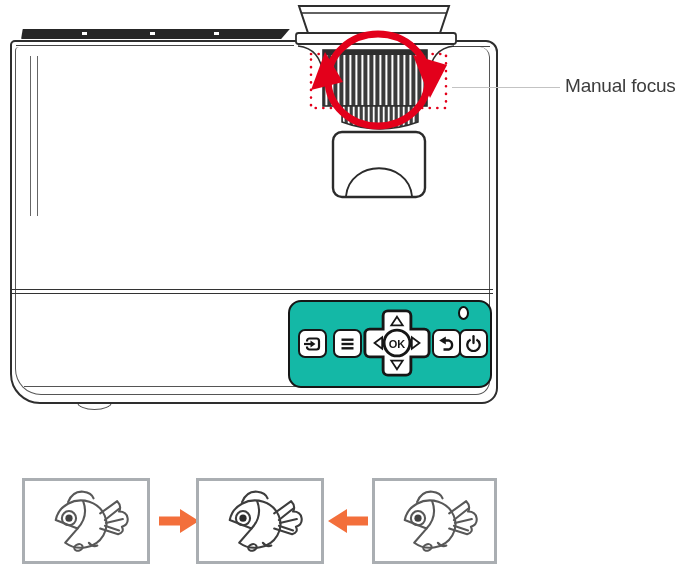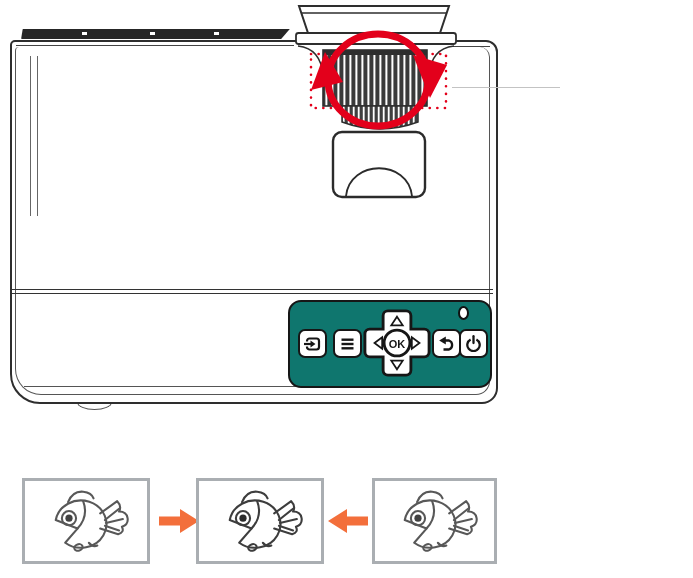--- a/index.html
+++ b/index.html
@@ -27,21 +27,21 @@
     border:1.4px solid #555;border-top:none;border-radius:0 0 40px 40px / 0 0 18px 18px;}
 
   
   .lens-svg{left:280px;top:0;width:195px;height:210px;}
 
   
   .callout-line{left:452px;top:87px;width:108px;height:0;border-top:1.3px solid #c3c3c3;}
   .callout-text{left:565px;top:75px;font-size:19px;color:#3d3d3d;letter-spacing:-0.2px;white-space:nowrap;}
 
   
-  .panel{left:288px;top:300px;width:200px;height:84px;background:#0f766e;
+  .panel{left:288px;top:300px;width:200px;height:84px;background:#14b8a6;
     border:2.6px solid #161616;border-radius:13px;}
   .led{left:168px;top:4px;width:7px;height:10px;border:2.6px solid #111;border-radius:50%;position:absolute;background:#fff;}
   .pbtn{position:absolute;top:27px;width:29px;height:29px;border:2.6px solid #161616;border-radius:7px;
     background:#fff;display:flex;align-items:center;justify-content:center;box-sizing:border-box;padding:0;}
   .pbtn svg{display:block;}
   .dpad{position:absolute;left:73px;top:5px;width:68px;height:72px;}
 
   
   .demo-box{top:478px;height:86px;background:#fff;border:3px solid #aaaeb2;box-sizing:border-box;
     display:flex;align-items:center;justify-content:center;}
@@ -99,20 +99,21 @@
     <path d="M66,196 C70,159 128,159 132,196" fill="none" stroke="#2b2b2b" stroke-width="1.8"></path>
 
     <g>
       <ellipse cx="98" cy="80" rx="50" ry="46" fill="none" stroke="#E3001B" stroke-width="7"></ellipse>
       <polygon points="31,90 63,82 45,52" fill="#E3001B"></polygon>
       <polygon points="133,55 167,65 150,98" fill="#E3001B"></polygon>
     </g>
   </svg>
 
   <div class="abs callout-line"></div>
+  <div class="abs callout-text">Manual focus</div>
 
   <div class="abs panel">
     <div class="led"></div>
 
     <button class="pbtn" style="left:8px">
       <svg width="19" height="18" viewBox="0 0 19 18">
         <rect x="4" y="3.5" width="12" height="11" rx="2.5" fill="none" stroke="#161616" stroke-width="2.2"></rect>
         <rect x="1" y="6.5" width="5" height="5" fill="#ffffff"></rect>
         <line x1="1" y1="9" x2="8" y2="9" stroke="#161616" stroke-width="2.2"></line>
         <polygon points="12.5,9 7.5,5.5 7.5,12.5" fill="#161616"></polygon>

